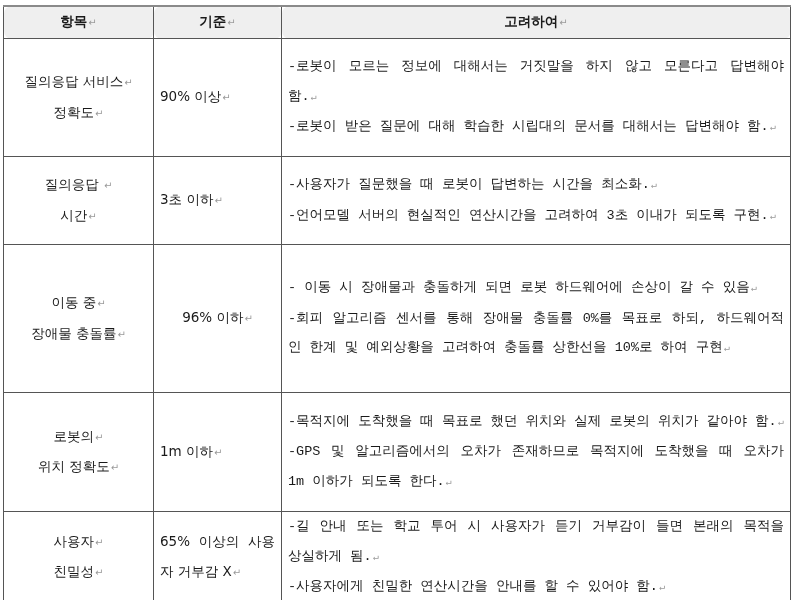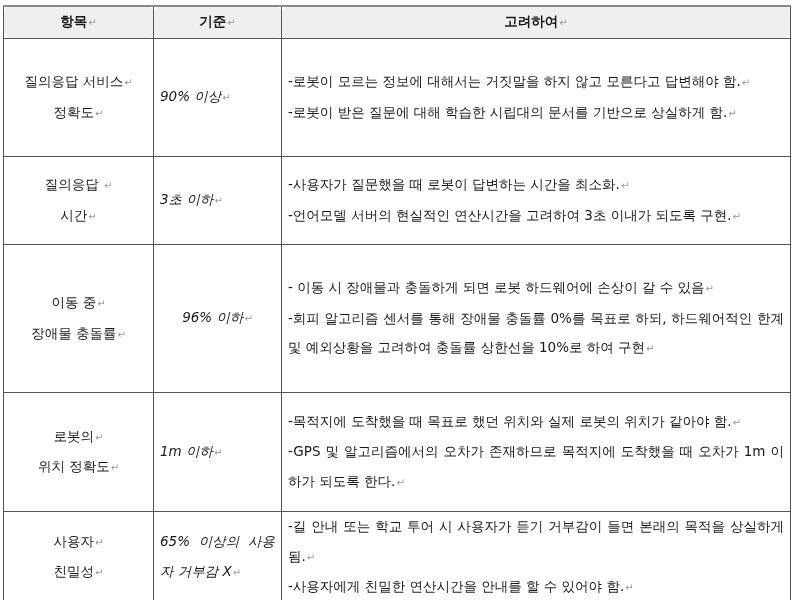--- a/index.html
+++ b/index.html
@@ -36,24 +36,24 @@
       font-weight: bold;
       text-align: center;
       height: 31px;
       border-top: 2px solid #8a8a8a;
       border-radius: 8px;
     }
     col.c1 { width: 150px; }
     col.c2 { width: 128px; }
     col.c3 { width: 509px; }
     td.item { text-align: center; }
-    td.crit { text-align: left; padding-left: 8px; font-style: italic; }
+    td.crit { text-align: left; padding-left: 8px; }
     td.crit.justify { text-align: justify; text-align-last: left; }
     td.design { text-align: justify; padding-left: 6px; padding-right: 8px; }
-    .para { display: block; text-align: justify; text-align-last: left; }
+    .para { display: block; text-align: justify; text-align-last: left; font-family: Liberation Mono, monospace; }
     .mark {
       color: #9a9a9a;
       font-size: 10px;
       font-weight: normal;
       margin-left: 1px;
     }
     tr.r1 td { height: 117px; }
     tr.r2 td { height: 87px; }
     tr.r3 td { height: 147px; text-align: center; }
     tr.r4 td { height: 118px; }
@@ -81,21 +81,21 @@
     <tr class="r1">
       <td class="item">
         <span>질의응답 서비스</span><span class="mark">↵</span><br>
         <span>정확도</span><span class="mark">↵</span>
       </td>
       <td class="crit">
         <span>90% 이상</span><span class="mark">↵</span>
       </td>
       <td class="design">
         <span class="para"><span>-로봇이 모르는 정보에 대해서는 거짓말을 하지 않고 모른다고 답변해야 함.</span><span class="mark">↵</span></span>
-        <span class="para"><span>-로봇이 받은 질문에 대해 학습한 시립대의 문서를 기반으로 상실하게 함.</span><span class="mark">↵</span></span>
+        <span class="para"><span>-로봇이 받은 질문에 대해 학습한 시립대의 문서를 대해서는 답변해야 함.</span><span class="mark">↵</span></span>
       </td>
     </tr>
 
     <tr class="r2">
       <td class="item">
         <span>질의응답 </span><span class="mark">↵</span><br>
         <span>시간</span><span class="mark">↵</span>
       </td>
       <td class="crit">
         <span>3초 이하</span><span class="mark">↵</span>

